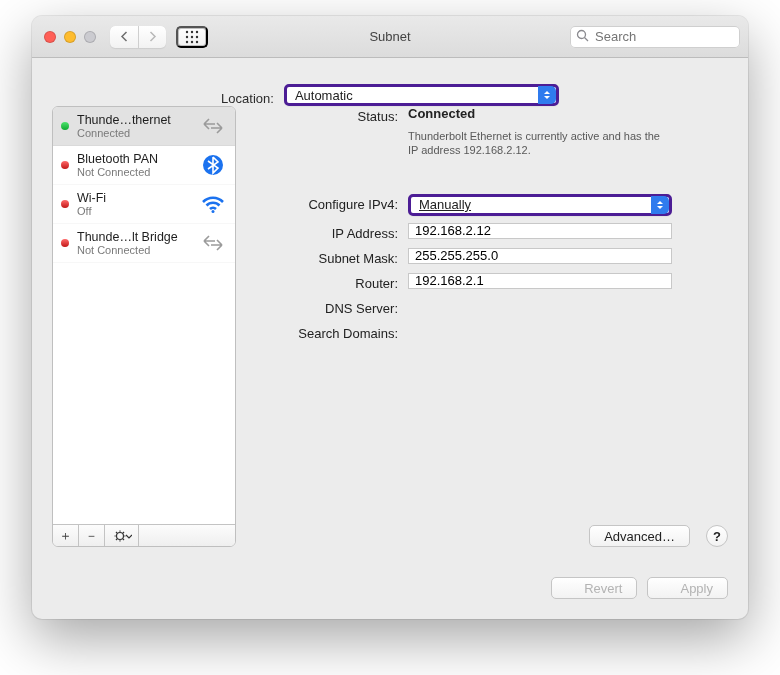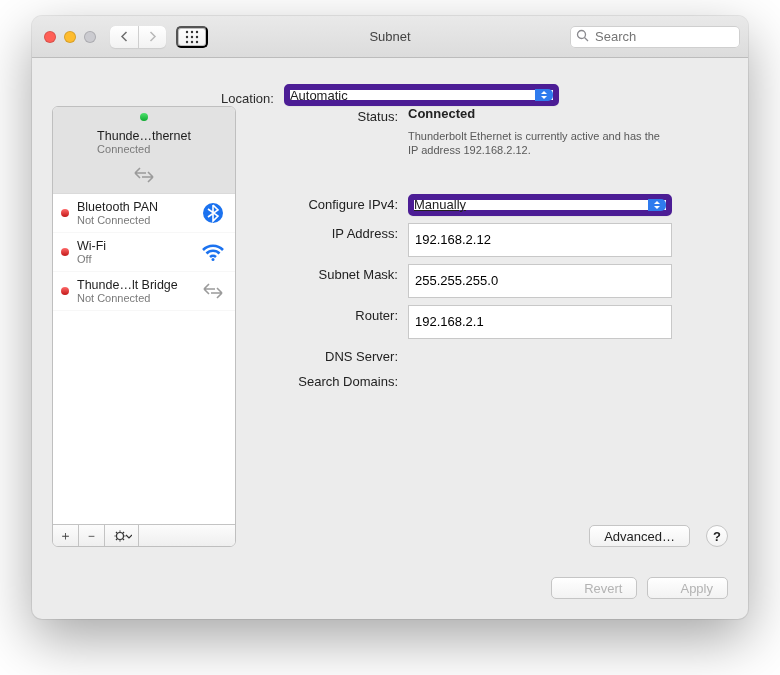--- a/index.html
+++ b/index.html
@@ -84,23 +84,24 @@
     display:flex; align-items:flex-end; justify-content:center;
     gap: 10px;
     border-bottom: 0px;
   }
   .label { color:#2c2c2c; }
   .popup {
     position:relative;
     height: 22px;
     background: #fff;
     border-radius: 5px;
-    border: 6px solid #4c1d95;
+    border: 3px solid #4c1d95;
     box-shadow: 0 1px 1px rgba(0,0,0,0.04);
     display:flex; align-items:center;
+    padding-left:8px;
   }
   .popup .handle {
     position:absolute; right:0; top:-1px; bottom:-1px; width:18px;
     border-radius: 0 5px 5px 0;
     background: #2f7bee;
     display:flex;align-items:center;justify-content:center;
   }
   .popup .handle svg { width:10px;height:12px; }
   .popup .handle .tri { fill:#fff; }
 
@@ -118,21 +119,21 @@
     border-radius: 6px;
     background: #fff;
     overflow:hidden;
   }
   .sidebar-list { flex:1; overflow:auto; }
   .side-item {
     display:flex; align-items:center; gap:8px;
     padding: 6px 8px 6px 8px;
     border-bottom: 1px solid rgba(0,0,0,0.03);
   }
-  .side-item.selected { background: #e2e2e2; flex-direction: column; }
+  .side-item.selected { background: #e2e2e2; }
   .status-dot { width:8px;height:8px;border-radius:50%; flex:0 0 auto; }
   .dot-green{ background:linear-gradient(#4fe26e,#0eaa30); }
   .dot-red{ background:linear-gradient(#ff6969,#c11717); }
   .side-text { flex:1; min-width:0; }
   .side-text .name { font-size:12.5px; color:#1d1d1d; white-space:nowrap; overflow:hidden; text-overflow:ellipsis; }
   .side-text .sub { font-size:11px; color:#7a7a7a; }
   .side-icon {
     width:28px;height:24px;display:flex;align-items:center;justify-content:center;
   }
   .sidebar-footer {
@@ -157,21 +158,21 @@
     display:grid;
     grid-template-columns: 150px 1fr;
     column-gap: 10px;
     row-gap: 7px;
     align-items:flex-start;
   }
   .form .lbl { text-align:right; padding-top:3px; font-size:13px; color:#222; }
   .status-big { font-weight:600; font-size:13px; }
   .status-desc { font-size:11px; color:#595959; line-height:1.3; max-width: 260px; margin-top:8px; }
   .text-input {
-    height:34px; width:264px;
+    height:16px; width:264px;
     background:#fff; border:1px solid #c8c8c8;
     border-radius:0; padding:0 6px; font-size:13px;
   }
   .popup.detail-popup { width:264px;text-decoration:underline; }
 
   .adv-row {
     position:absolute;
     right:0; bottom:0;
     display:flex; gap:16px; align-items:center;
   }

